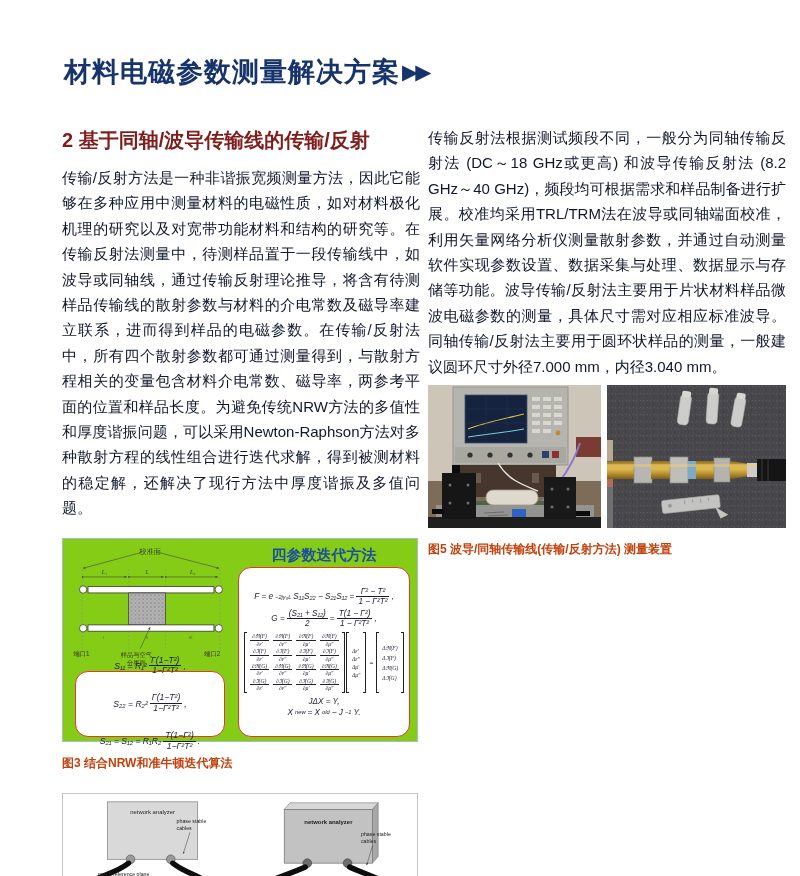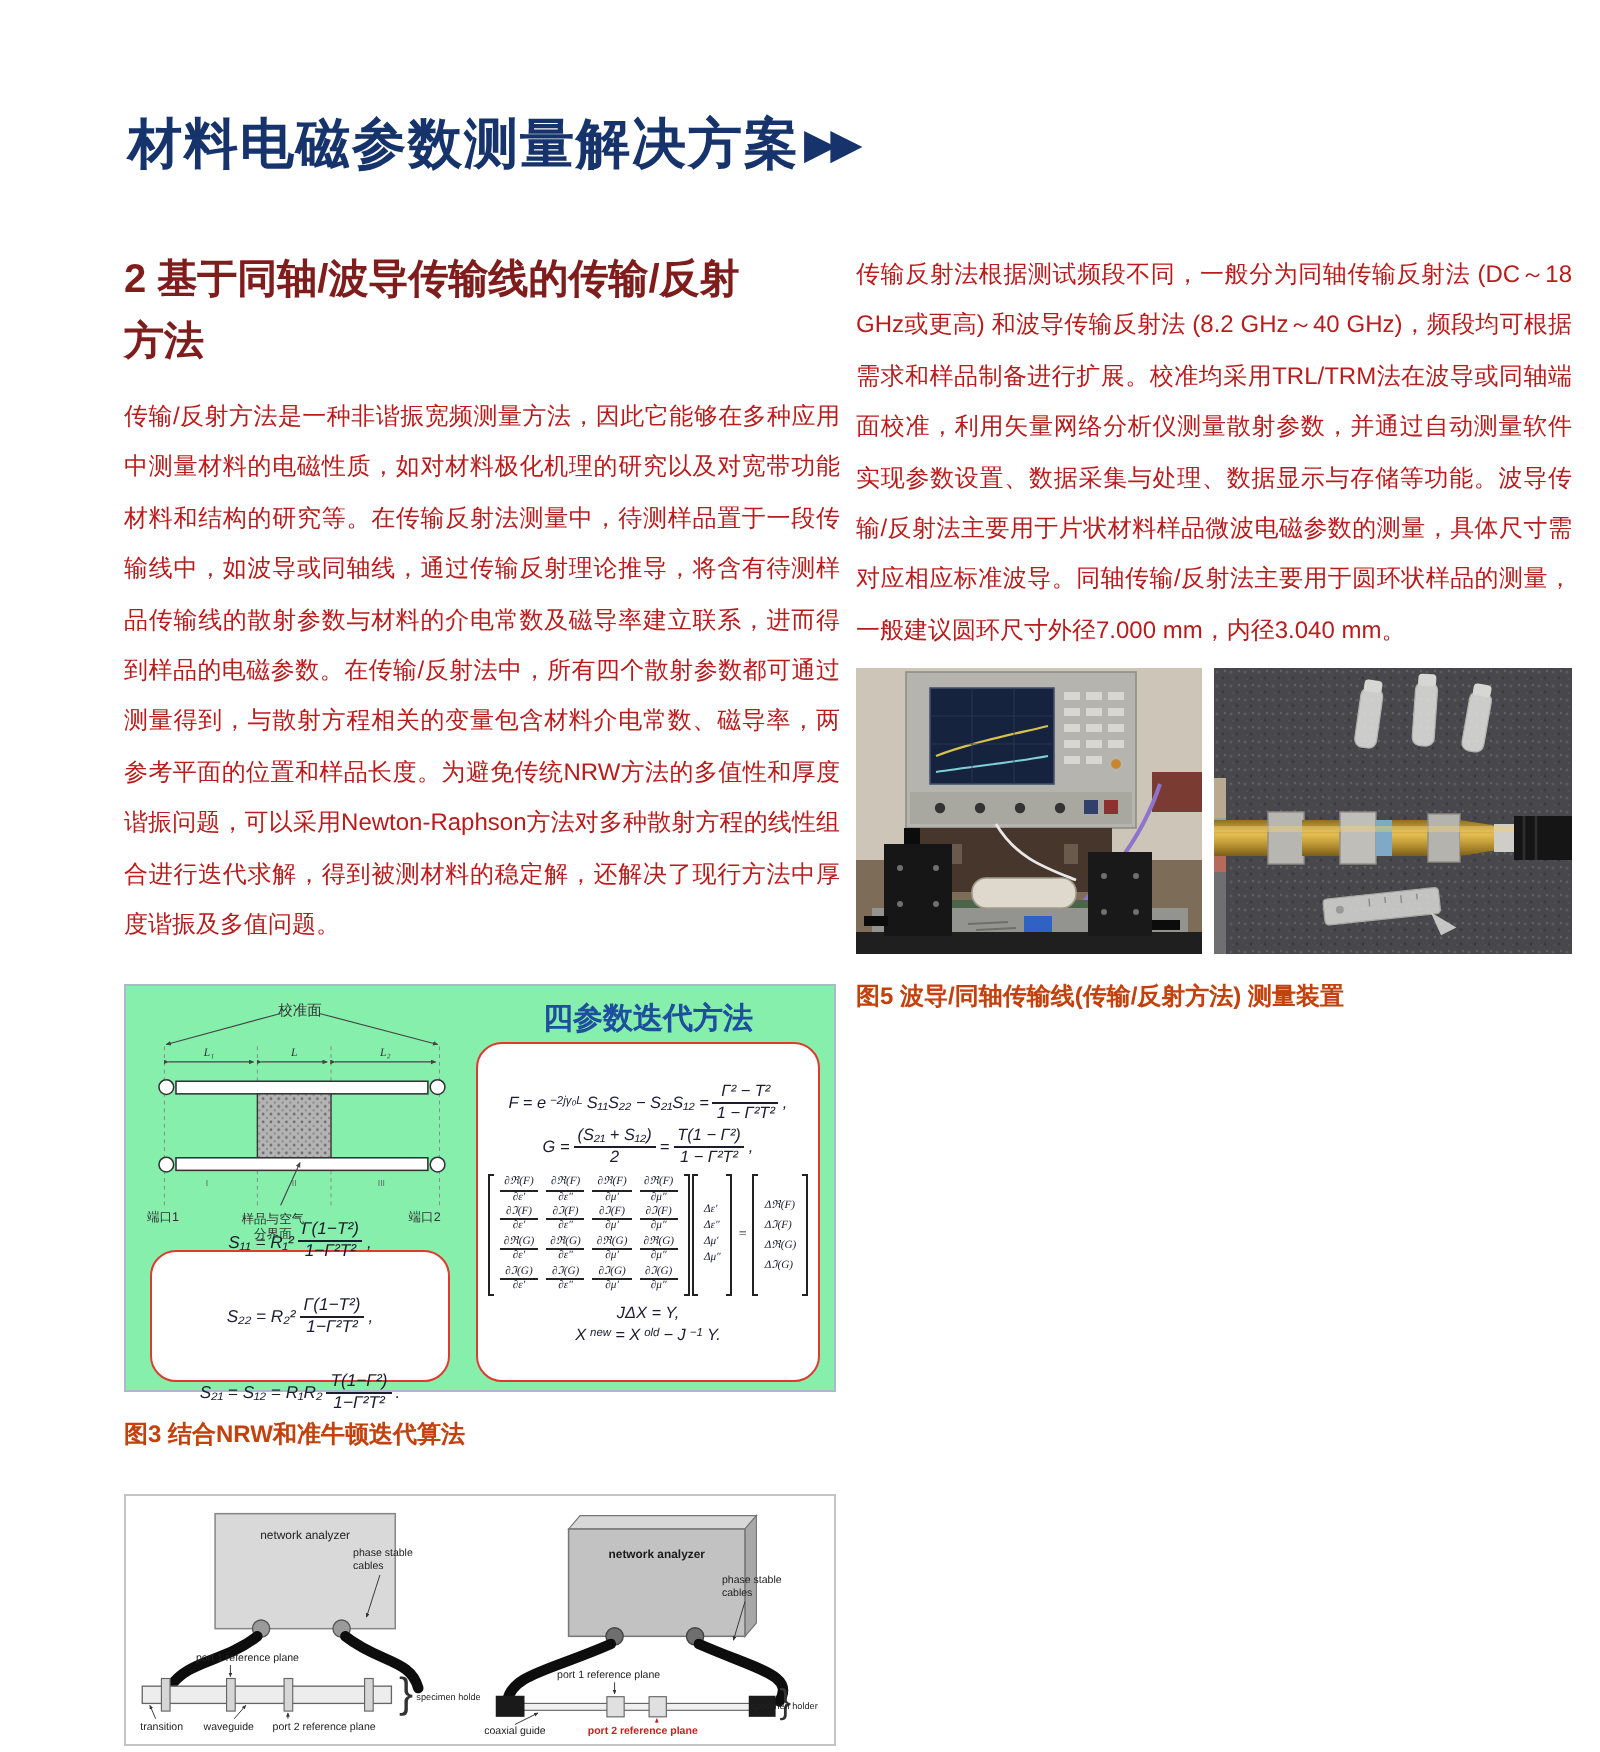--- a/index.html
+++ b/index.html
@@ -15,30 +15,30 @@
   }
   .doc-title .arrows { font-size:21px; letter-spacing:-3px; margin-left:2px; color:#16336b; }
   .col { position:absolute; top:105px; width:358px; }
   .col-left { left:62px; }
   .col-right { left:428px; }
   .sec-heading {
     color:#7f1d1d; font-weight:bold; font-size:20px; line-height:31px; margin-bottom:9px;
   }
   .sec-heading span { display:block; }
   .body-text {
-    font-size:12px; line-height:25.4px; color:#b91c1c; text-align:justify;
+    font-size:15px; line-height:25.4px; color:#0f172a; text-align:justify;
     text-justify:inter-ideograph;
   }
   .fig-caption {
     font-size:12px; font-weight:bold; color:#c2410c; margin-top:13px;
   }
   
   .fig3-box {
     margin-top:17px; width:356px; height:204px; border:1px solid #a9bacd;
-    background:#86efac; display:flex; padding:5px 4px 4px 4px;
+    background:#84cc16; display:flex; padding:5px 4px 4px 4px;
   }
   .fig3-left { width:166px; display:flex; flex-direction:column; align-items:center; }
   .fig3-right { flex:1; display:flex; flex-direction:column; align-items:center; padding-left:2px; }
   .iter-title { color:#1d4f9e; font-weight:bold; font-size:15px; margin:2px 0 2px 0; }
   .red-box {
     border:1.6px solid #e0392e; border-radius:13px; background:#fff;
     padding:4px 7px; display:flex; flex-direction:column; align-items:center; justify-content:center;
   }
   .red-box.left-eqs { margin-top:3px; width:150px; height:66px; gap:17px; }
   .red-box.iter-eqs { width:172px; flex:1; gap:2px; }
@@ -81,21 +81,20 @@
 <div class="page">
 
   <div class="doc-title">
     <span>材料电磁参数测量解决方案</span>
     <span class="arrows">▶▶</span>
   </div>
 
   <div class="col col-left">
     <div class="sec-heading">
       <span>2 基于同轴/波导传输线的传输/反射</span>
-      <span>方法</span>
     </div>
     <p class="body-text">传输/反射方法是一种非谐振宽频测量方法，因此它能够在多种应用中测量材料的电磁性质，如对材料极化机理的研究以及对宽带功能材料和结构的研究等。在传输反射法测量中，待测样品置于一段传输线中，如波导或同轴线，通过传输反射理论推导，将含有待测样品传输线的散射参数与材料的介电常数及磁导率建立联系，进而得到样品的电磁参数。在传输/反射法中，所有四个散射参数都可通过测量得到，与散射方程相关的变量包含材料介电常数、磁导率，两参考平面的位置和样品长度。为避免传统NRW方法的多值性和厚度谐振问题，可以采用Newton-Raphson方法对多种散射方程的线性组合进行迭代求解，得到被测材料的稳定解，还解决了现行方法中厚度谐振及多值问题。</p>
 
     <div class="fig3-box">
       <div class="fig3-left">
         <svg class="photo" width="160" height="128" viewBox="0 0 160 128">
           <defs>
             <pattern id="speck" width="4" height="4" patternUnits="userSpaceOnUse">
               <rect width="4" height="4" fill="#b4b4b4"></rect>
               <circle cx="1" cy="1" r="0.7" fill="#6a6a6a"></circle>

